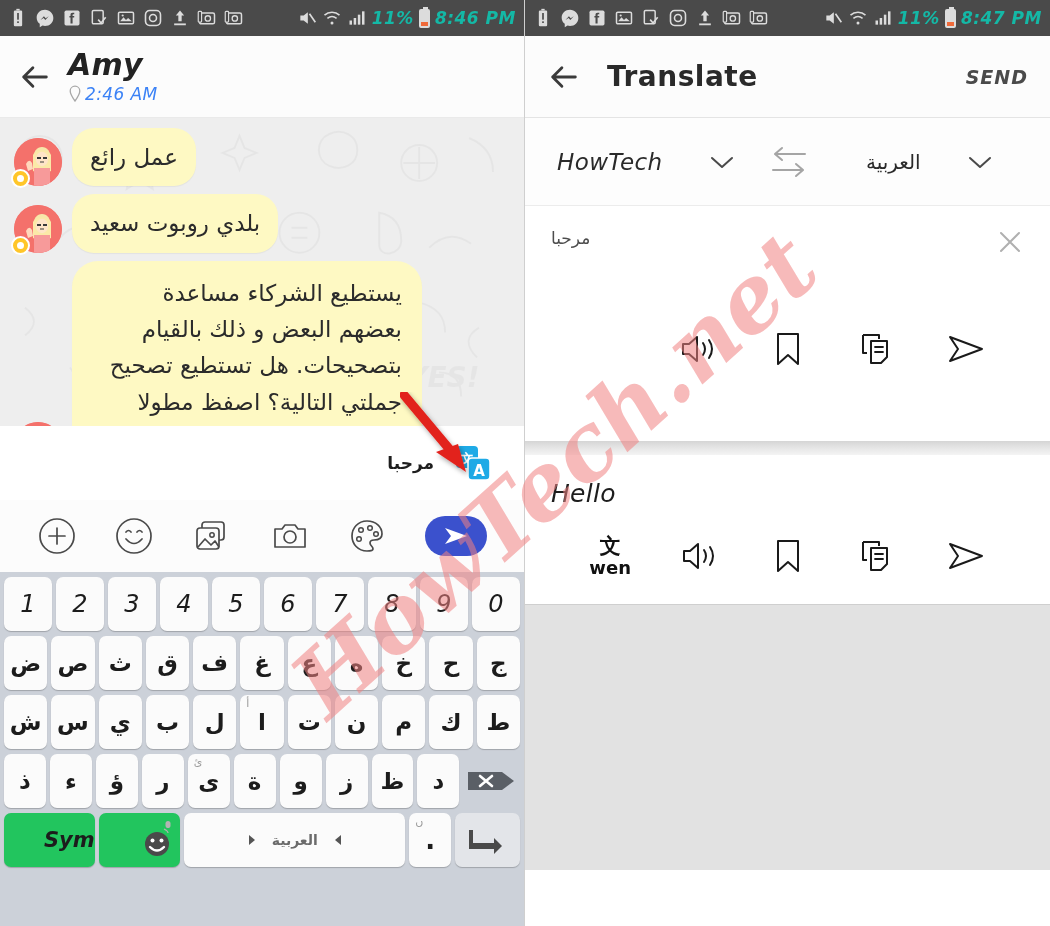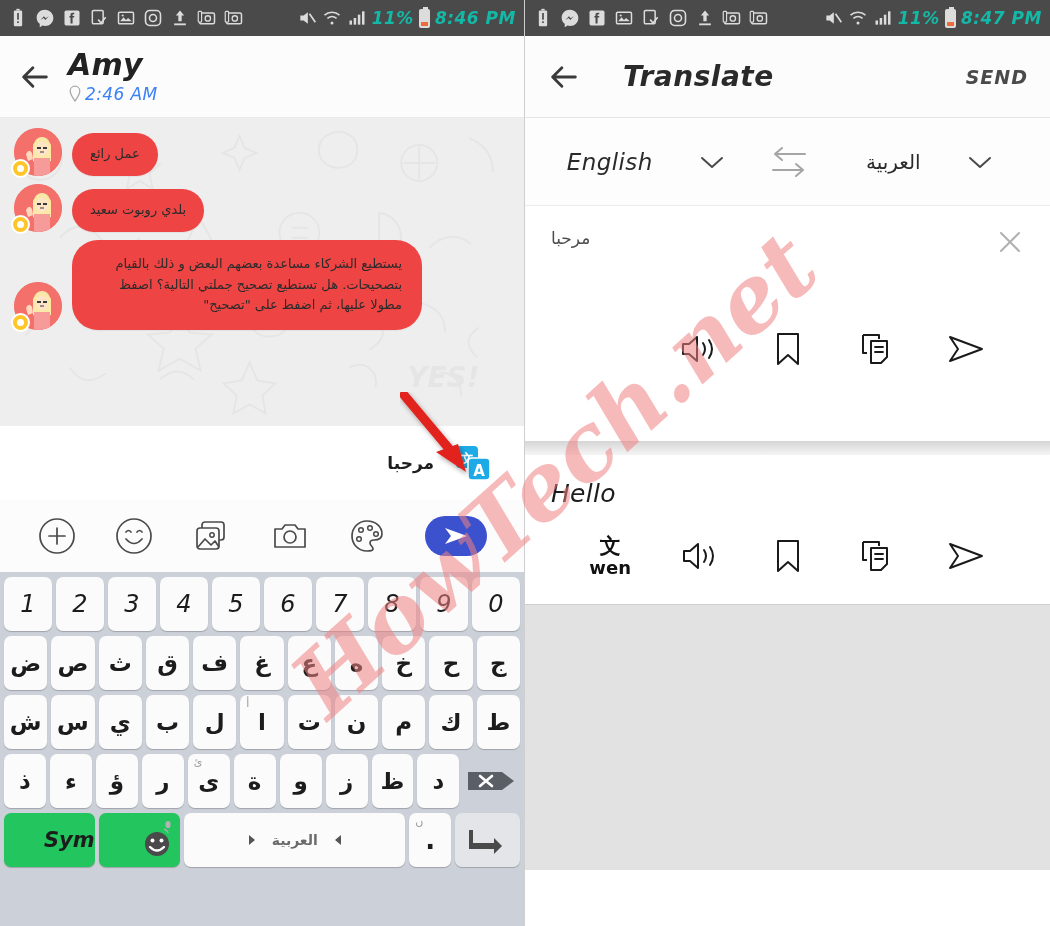--- a/index.html
+++ b/index.html
@@ -60,22 +60,22 @@
     border-radius: 50%; background: #f4716b; overflow: visible; margin-right: 10px;
   }
   .avatar .face { position: absolute; inset: 0; border-radius: 50%; overflow: hidden; }
   .badge {
     position: absolute; left: -3px; bottom: -2px; width: 19px; height: 19px;
     border-radius: 50%; background: #ffc629; border: 2px solid #fff;
     display: flex; align-items: center; justify-content: center;
   }
   .badge i { width: 7px; height: 7px; border-radius: 50%; background: #fff; display: block; }
   .bubble {
-    background: #ef4444; border-radius: 22px; padding: 11px 18px;
-    font-size: 13px; color: #2b2b2b; line-height: 1.58;
+    background: #fef9c3; border-radius: 22px; padding: 11px 18px;
+    font-size: 23px; color: #2b2b2b; line-height: 1.58;
     direction: rtl; text-align: right; max-width: 360px;
     box-shadow: 0 1px 1px rgba(0,0,0,.05);
   }
   .bubble.long { border-radius: 26px; padding: 14px 20px; max-width: 350px; }
 
   
   .compose-preview {
     height: 74px; background: #fff; display: flex; align-items: center;
     justify-content: flex-end; padding: 0 34px; gap: 22px;
   }
@@ -113,22 +113,22 @@
   .key.dot { flex: 1.05; font-size: 26px; }
   .key.enter { flex: 1.65; background: #e3e5e9; }
   .key.bksp { flex: 1.35; background: transparent; box-shadow: none; }
 
   
   .tr-header {
     height: 82px; background: #fcfcfc; display: flex; align-items: center;
     padding: 0 22px; border-bottom: 1px solid #e4e4e4;
   }
   .tr-title {
-    font-size: 28px; font-style: italic; font-weight: 600; color: #2a2a2a;
-    margin-left: 26px; letter-spacing: .5px; flex: 1;
+    font-size: 28px; font-weight: 600; color: #2a2a2a;
+    margin-left: 10px; letter-spacing: .5px; flex: 1;
   }
   .tr-send {
     font-size: 19px; font-style: italic; color: #4a4a4a; letter-spacing: 1px; font-weight: 600;
   }
   .lang-bar {
     height: 88px; background: #fdfdfd; display: flex; align-items: center;
     border-bottom: 1px solid #ececec;
   }
   .lang-cell { flex: 1; display: flex; align-items: center; justify-content: center; gap: 46px; }
   .lang-name { font-size: 23px; font-style: italic; color: #2a2a2a; letter-spacing: .4px; }
@@ -595,21 +595,21 @@
     <div class="tr-header">
       <svg class="back-arrow" viewBox="0 0 24 24">
         <path d="M20 12H4M4 12l6.5-6.5M4 12l6.5 6.5" fill="none" stroke="#3a3a3a" stroke-width="2" stroke-linecap="round" stroke-linejoin="round"></path>
       </svg>
       <div class="tr-title">Translate</div>
       <div class="tr-send">SEND</div>
     </div>
 
     <div class="lang-bar">
       <div class="lang-cell">
-        <span class="lang-name">English</span>
+        <span class="lang-name">HowTech</span>
         <svg width="26" height="16" viewBox="0 0 26 16">
           <path d="M3 4l10 9 10-9" fill="none" stroke="#4a4a4a" stroke-width="2" stroke-linecap="round" stroke-linejoin="round"></path>
         </svg>
       </div>
       <svg class="swap" viewBox="0 0 42 36">
         <path d="M38 10H8M8 10l7-6M8 10l7 6" fill="none" stroke="#a5a5a5" stroke-width="2" stroke-linecap="round" stroke-linejoin="round"></path>
         <path d="M6 26h30M36 26l-7-6M36 26l-7 6" fill="none" stroke="#a5a5a5" stroke-width="2" stroke-linecap="round" stroke-linejoin="round"></path>
       </svg>
       <div class="lang-cell">
         <span class="lang-name rtl">العربية</span>

